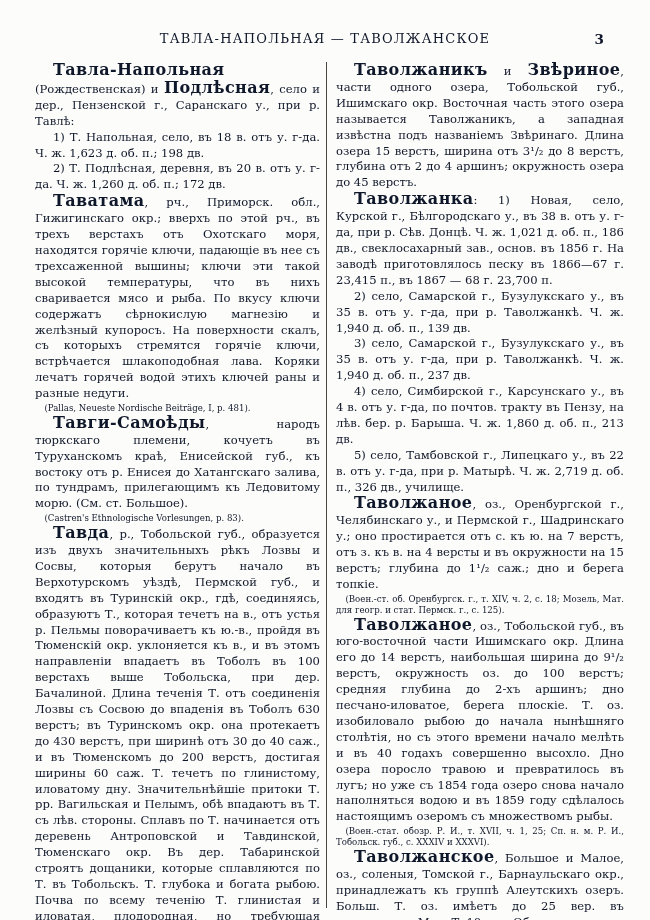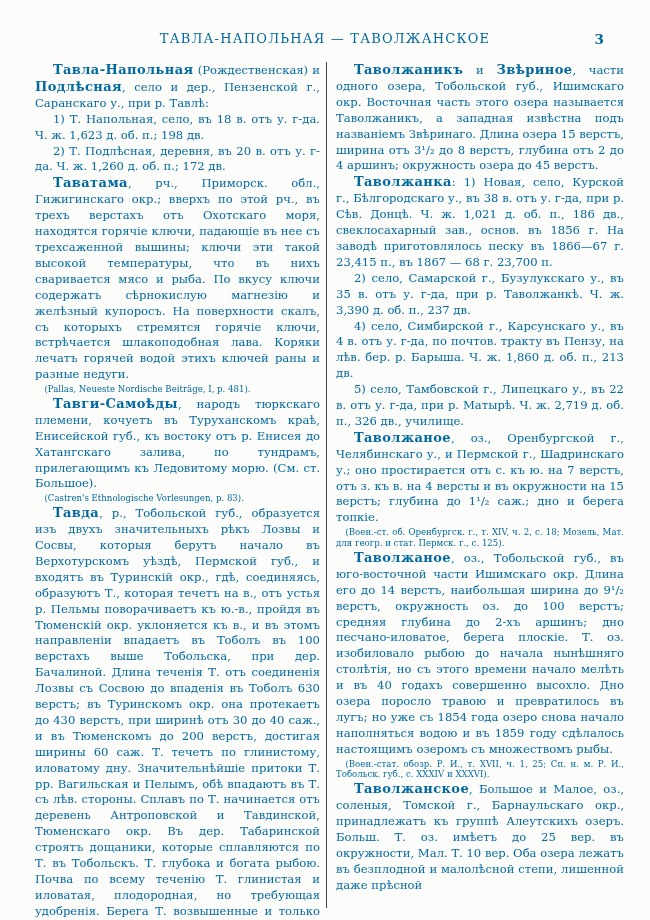--- a/index.html
+++ b/index.html
@@ -1,21 +1,21 @@
 <!DOCTYPE html>
 <html><head>
 <meta charset="utf-8">
 <style>
   html,body{margin:0;padding:0;}
   .page{
     position:relative;
     width:650px;height:920px;
     background:#fcfcfa;
     font-family:"DejaVu Serif","Liberation Serif",serif;
-    color:#0369a1;
+    color:#0f172a;
     overflow:hidden;
     box-sizing:border-box;
   }
   .header{
     position:absolute;top:31px;left:0;right:0;height:20px;
   }
   .running-title{
     display:block;text-align:center;
     font-size:13px;letter-spacing:1.2px;font-weight:400;
   }
@@ -40,21 +40,21 @@
     width:1px;background:#4a463f;
     margin-left:6px;margin-right:9px;
     height:846px;
   }
   p.para{margin:0;text-indent:1.55em;}
   p.cite{
     font-size:8.6px;line-height:10.8px;
     text-indent:1.1em;text-align:justify;
     margin:1px 0 1px;
   }
-  .hw{font-weight:700;font-size:13px;letter-spacing:0.4px;}
+  .hw{font-weight:700;font-size:16px;letter-spacing:0.4px;}
   .it{}
   .tx{}
 </style>
 </head>
 <body>
 
 <div class="page">
 
   <div class="header">
     <span class="running-title">ТАВЛА-НАПОЛЬНАЯ — ТАВОЛЖАНСКОЕ</span>
@@ -69,21 +69,22 @@
         <p class="para"><span class="hw">Таватама</span><span class="tx">, рч., Приморск. обл., Гижигинскаго окр.; вверхъ по этой рч., въ трехъ верстахъ отъ Охотскаго моря, находятся горячіе ключи, падающіе въ нее съ трехсаженной вышины; ключи эти такой высокой температуры, что въ нихъ сваривается мясо и рыба. По вкусу ключи содержатъ сѣрнокислую магнезію и желѣзный купоросъ. На поверхности скалъ, съ которыхъ стремятся горячіе ключи, встрѣчается шлакоподобная лава. Коряки лечатъ горячей водой этихъ ключей раны и разные недуги.</span></p>
         <p class="cite"><span class="tx">(Pallas, Neueste Nordische Beiträge, I, p. 481).</span></p>
         <p class="para"><span class="hw">Тавги-Самоѣды</span><span class="tx">, народъ тюркскаго племени, кочуетъ въ Туруханскомъ краѣ, Енисейской губ., къ востоку отъ р. Енисея до Хатангскаго залива, по тундрамъ, прилегающимъ къ Ледовитому морю. (См. ст. </span><span class="it">Большое</span><span class="tx">).</span></p>
         <p class="cite"><span class="tx">(Castren's Ethnologische Vorlesungen, p. 83).</span></p>
         <p class="para"><span class="hw">Тавда</span><span class="tx">, р., Тобольской губ., образуется изъ двухъ значительныхъ рѣкъ Лозвы и Сосвы, которыя берутъ начало въ Верхотурскомъ уѣздѣ, Пермской губ., и входятъ въ Туринскій окр., гдѣ, соединяясь, образуютъ Т., которая течетъ на в., отъ устья р. Пельмы поворачиваетъ къ ю.-в., пройдя въ Тюменскій окр. уклоняется къ в., и въ этомъ направленіи впадаетъ въ Тоболъ въ 100 верстахъ выше Тобольска, при дер. Бачалиной. Длина теченія Т. отъ соединенія Лозвы съ Сосвою до впаденія въ Тоболъ 630 верстъ; въ Туринскомъ окр. она протекаетъ до 430 верстъ, при ширинѣ отъ 30 до 40 саж., и въ Тюменскомъ до 200 верстъ, достигая ширины 60 саж. Т. течетъ по глинистому, иловатому дну. Значительнѣйшіе притоки Т. рр. Вагильская и Пелымъ, обѣ впадаютъ въ Т. съ лѣв. стороны. Сплавъ по Т. начинается отъ деревень Антроповской и Тавдинской, Тюменскаго окр. Въ дер. Табаринской строятъ дощаники, которые сплавляются по Т. въ Тобольскъ. Т. глубока и богата рыбою. Почва по всему теченію Т. глинистая и иловатая, плодородная, но требующая удобренія. Берега Т. возвышенные и только въ Туринскомъ окр. лѣв. бер. Т. болотистъ и потому почти не заселенъ.</span></p>
       </div>
     <div class="divider"></div>
     <div class="col right">
         <p class="para"><span class="hw">Таволжаникъ</span><span class="tx"> и </span><span class="hw">Звѣриное</span><span class="tx">, части одного озера, Тобольской губ., Ишимскаго окр. Восточная часть этого озера называется Таволжаникъ, а западная извѣстна подъ названіемъ Звѣринаго. Длина озера 15 верстъ, ширина отъ 3¹/₂ до 8 верстъ, глубина отъ 2 до 4 аршинъ; окружность озера до 45 верстъ.</span></p>
         <p class="para"><span class="hw">Таволжанка</span><span class="tx">: 1) </span><span class="it">Новая</span><span class="tx">, село, Курской г., Бѣлгородскаго у., въ 38 в. отъ у. г-да, при р. Сѣв. Донцѣ. Ч. ж. 1,021 д. об. п., 186 дв., свеклосахарный зав., основ. въ 1856 г. На заводѣ приготовлялось песку въ 1866—67 г. 23,415 п., въ 1867 — 68 г. 23,700 п.</span></p>
-        <p class="para"><span class="tx">2) село, Самарской г., Бузулукскаго у., въ 35 в. отъ у. г-да, при р. Таволжанкѣ. Ч. ж. 3,390 д. об. п., 237 дв.</span></p>
+        <p class="para"><span class="tx">2) село, Самарской г., Бузулукскаго у., въ 35 в. отъ у. г-да, при р. Таволжанкѣ. Ч. ж. 1,940 д. об. п., 139 дв.</span></p>
+        <p class="para"><span class="tx">3) село, Самарской г., Бузулукскаго у., въ 35 в. отъ у. г-да, при р. Таволжанкѣ. Ч. ж. 1,940 д. об. п., 237 дв.</span></p>
         <p class="para"><span class="tx">4) село, Симбирской г., Карсунскаго у., въ 4 в. отъ у. г-да, по почтов. тракту въ Пензу, на лѣв. бер. р. Барыша. Ч. ж. 1,860 д. об. п., 213 дв.</span></p>
         <p class="para"><span class="tx">5) село, Тамбовской г., Липецкаго у., въ 22 в. отъ у. г-да, при р. Матырѣ. Ч. ж. 2,719 д. об. п., 326 дв., училище.</span></p>
         <p class="para"><span class="hw">Таволжаное</span><span class="tx">, оз., Оренбургской г., Челябинскаго у., и Пермской г., Шадринскаго у.; оно простирается отъ с. къ ю. на 7 верстъ, отъ з. къ в. на 4 версты и въ окружности на 15 верстъ; глубина до 1¹/₂ саж.; дно и берега топкіе.</span></p>
         <p class="cite"><span class="tx">(Воен.-ст. об. Оренбургск. г., т. XIV, ч. 2, с. 18; Мозель, Мат. для геогр. и стат. Пермск. г., с. 125).</span></p>
         <p class="para"><span class="hw">Таволжаное</span><span class="tx">, оз., Тобольской губ., въ юго-восточной части Ишимскаго окр. Длина его до 14 верстъ, наибольшая ширина до 9¹/₂ верстъ, окружность оз. до 100 верстъ; средняя глубина до 2-хъ аршинъ; дно песчано-иловатое, берега плоскіе. Т. оз. изобиловало рыбою до начала нынѣшняго столѣтія, но съ этого времени начало мелѣть и въ 40 годахъ совершенно высохло. Дно озера поросло травою и превратилось въ лугъ; но уже съ 1854 года озеро снова начало наполняться водою и въ 1859 году сдѣлалось настоящимъ озеромъ съ множествомъ рыбы.</span></p>
         <p class="cite"><span class="tx">(Воен.-стат. обозр. Р. И., т. XVII, ч. 1, 25; Сп. н. м. Р. И., Тобольск. губ., с. XXXIV и XXXVI).</span></p>
         <p class="para"><span class="hw">Таволжанское</span><span class="tx">, </span><span class="it">Большое</span><span class="tx"> и </span><span class="it">Малое</span><span class="tx">, оз., соленыя, Томской г., Барнаульскаго окр., принадлежатъ къ группѣ Алеутскихъ озеръ. Больш. Т. оз. имѣетъ до 25 вер. въ окружности, Мал. Т. 10 вер. Оба озера лежатъ въ безплодной и малолѣсной степи, лишенной даже прѣсной</span></p>
       </div>
   </div>
 

